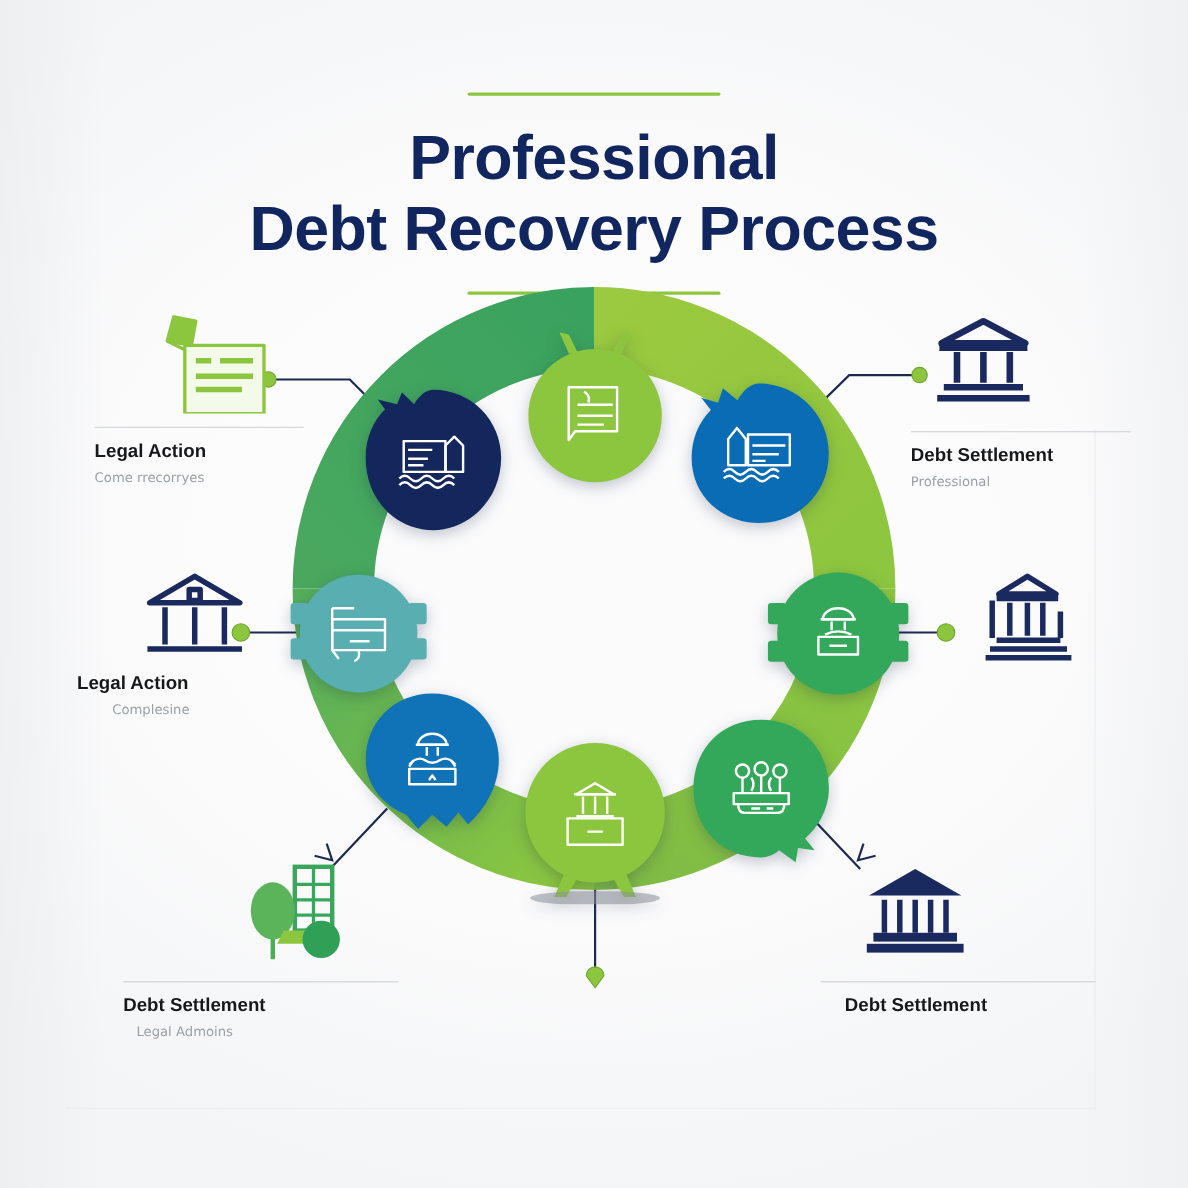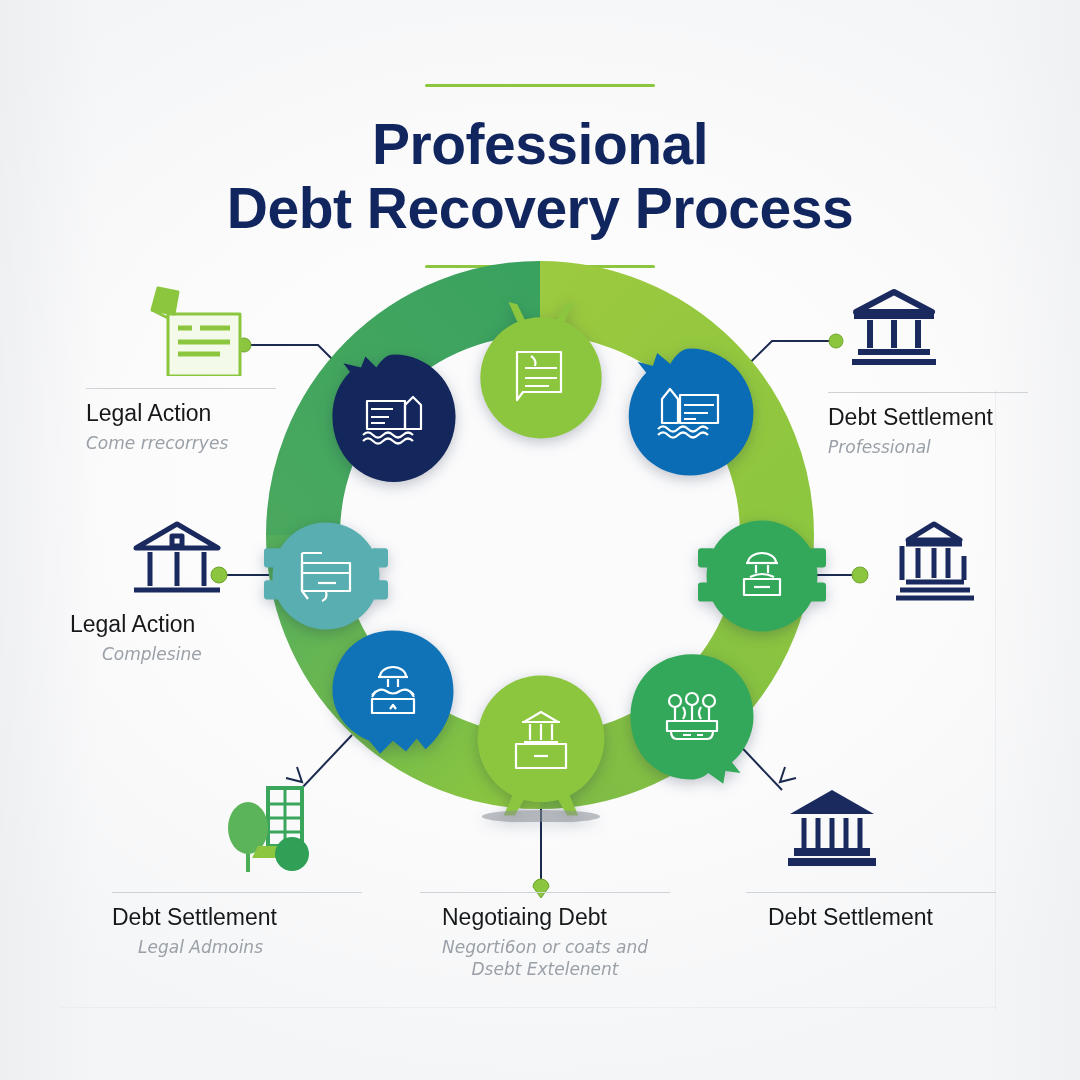--- a/index.html
+++ b/index.html
@@ -41,24 +41,24 @@
   
   .node{position:absolute;transform:translate(-50%,-50%);
     display:flex;align-items:center;justify-content:center;
     filter:drop-shadow(0 4px 7px rgba(25,40,70,.26));}
   .node .blob{position:absolute;inset:0;}
   .node .glyph{position:relative;z-index:2;}
 
   
   .label{position:absolute;}
   .label .divider{height:1px;background:#cfd2d6;margin-bottom:12px;}
-  .lbl-title{color:#17181a;font-weight:normal;font-size:23px;line-height:1.1;
+  .lbl-title{color:#17181a;font-weight:bold;font-size:17px;line-height:1.1;
     text-shadow:0 1px 0 rgba(255,255,255,.75);}
-  .lbl-sub{color:#9aa0a7;font-size:17px;line-height:1.25;margin-top:7px;
-    font-family:"DejaVu Sans", sans-serif;font-style:italic;}
+  .lbl-sub{color:#9aa0a7;font-size:12px;line-height:1.25;margin-top:7px;
+    font-family:"DejaVu Sans", sans-serif;}
   .label.center-al{text-align:center;}
   .label.center-al .divider{margin-left:auto;margin-right:auto;}
 
   .label-icon{position:absolute;}
   .connectors{position:absolute;inset:0;pointer-events:none;}
 </style>
 </head>
 <body>
 
 <div id="canvas">
@@ -343,28 +343,23 @@
       <path d="M50 20h34M50 34h34M50 48h34M67 4v58" stroke="#3aa65b" stroke-width="3"></path>
       <path d="M30 66 v22" stroke="#4bae54" stroke-width="4"></path>
       <ellipse cx="30" cy="44" rx="20" ry="26" fill="#5cb45a"></ellipse>
       <path d="M40 62 h28 v12 h-34 Z" fill="#8cc63f"></path>
       <circle cx="74" cy="70" r="17" fill="#2fa055"></circle>
     </g>
   </svg>
   <div class="label" style="left:112px;top:892px;width:250px;">
     <div class="divider"></div>
     <div class="lbl-title">Debt Settlement</div>
-    <div class="lbl-sub" style="margin-left:26px">Legal Admoins</div>
-  </div>
-
-  <div class="label center-al" style="left:420px;top:892px;width:250px;">
-    <div class="divider"></div>
-    <div class="lbl-title" style="text-align:left;padding-left:22px">Negotiaing Debt</div>
-    <div class="lbl-sub">Negorti6on or coats and Dsebt Extelenent</div>
-  </div>
+    <div class="lbl-sub" style="margin-left:12px">Legal Admoins</div>
+  </div>
+
 
   <svg class="label-icon" style="left:782px;top:786px;" width="100" height="88" viewBox="0 0 100 88">
     <g>
       <path d="M8 28 L50 4 L92 28 Z" fill="#1b2a5e"></path>
       <g stroke="#1b2a5e" stroke-width="5">
         <path d="M22 32 v30 M36 32 v30 M50 32 v30 M64 32 v30 M78 32 v30"></path>
       </g>
       <rect x="12" y="62" width="76" height="8" fill="#1b2a5e"></rect>
       <rect x="6" y="72" width="88" height="8" fill="#1b2a5e"></rect>
     </g>

